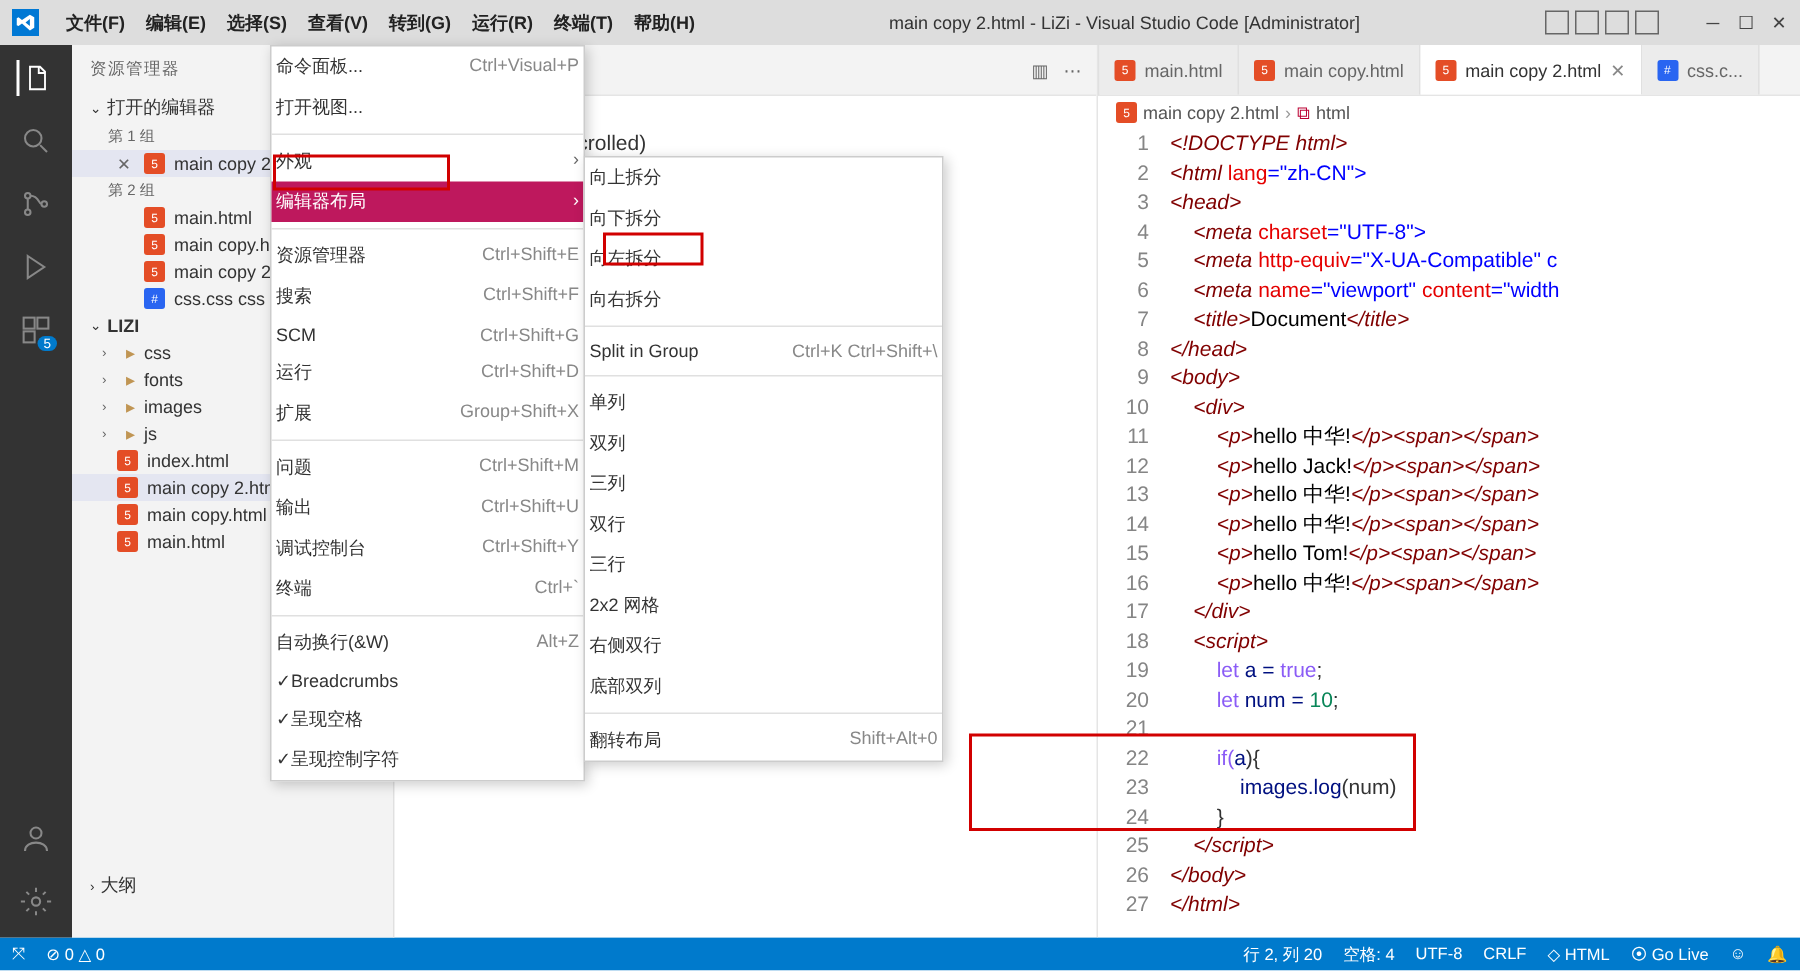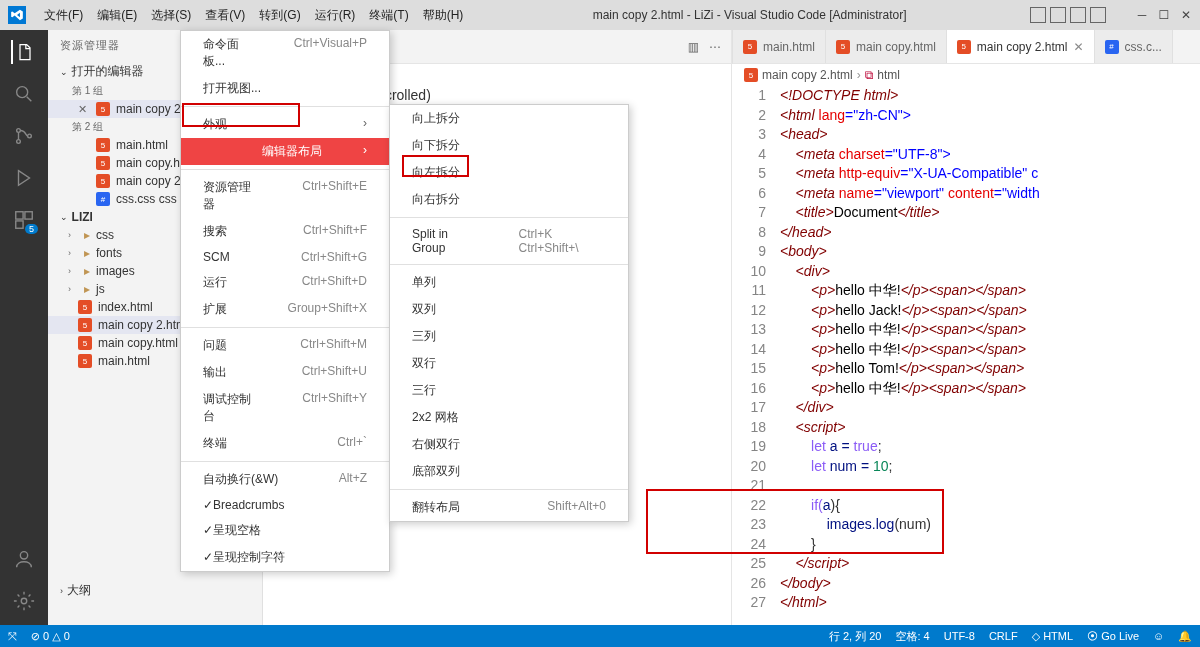--- a/index.html
+++ b/index.html
@@ -1,20 +1,20 @@
 <!DOCTYPE html>
 <html><head>
 <meta charset="utf-8">
 <style>
 * { margin:0; padding:0; box-sizing:border-box; font-family:"Segoe UI","Microsoft YaHei",sans-serif; }
 body { width:1200px; height:647px; background:#fff; overflow:hidden; font-size:12px; color:#333; position:relative; }
 .titlebar { height:30px; background:#ddd; display:flex; align-items:center; padding:0 8px; }
 .titlebar .vsicon { width:18px; height:18px; background:#0078d4; margin-right:12px; display:flex; align-items:center; justify-content:center; }
 .titlebar .vsicon svg{width:14px;height:14px;}
-.menus { display:flex; gap:2px; }
+.menus { display:flex; gap:2px;font-weight:bold; }
 .menus span { padding:4px 6px; color:#222; cursor:default; }
 .title-center { flex:1; text-align:center; color:#333; font-size:12px; }
 .winctrl { display:flex; gap:10px; align-items:center; color:#444; }
 .winctrl .layout-icons{display:flex;gap:4px;margin-right:20px;}
 .layout-icons span{width:16px;height:16px;border:1px solid #666;display:inline-block;}
 .winctrl .wc{width:12px;display:inline-block;text-align:center;}
 .main { display:flex; height:calc(100% - 30px - 22px); }
 .activity { width:48px; background:#333; display:flex; flex-direction:column; align-items:center; padding-top:10px; gap:18px; }
 .activity .ai { width:24px; height:24px; color:#888; display:flex; align-items:center; justify-content:center; }
 .activity .ai.active{ color:#fff; border-left:2px solid #fff; margin-left:-2px; padding-left:2px;}
@@ -51,22 +51,22 @@
 .minimap{position:absolute;top:56px;right:0;width:40px;height:120px;background:linear-gradient(#fce #fdd 30%, #ddf 60%, #fff);opacity:.4;}
 .tk-tag{color:#800000;font-style:italic;}
 .tk-attr{color:#e50000;}
 .tk-str{color:#0000ff;}
 .tk-kw{color:#8b5cf6;}
 .tk-var{color:#001080;}
 .tk-num{color:#098658;}
 .tk-txt{color:#000;}
 
 .vmenu{position:absolute;background:#fff;border:1px solid #ccc;box-shadow:2px 2px 8px rgba(0,0,0,.2);z-index:50;font-size:12px;}
-.vmenu .mi{padding:5px 22px;display:flex;justify-content:space-between;gap:41px;color:#333;}
-.vmenu .mi.hl{background:#ef4444;color:#fff;justify-content:flex-end;}
+.vmenu .mi{padding:5px 3px;display:flex;justify-content:space-between;gap:30px;color:#333;}
+.vmenu .mi.hl{background:#be185d;color:#fff;}
 .vmenu .sep{height:1px;background:#e0e0e0;margin:4px 0;}
 .vmenu .mi .sc{color:#888;}
 .vmenu .mi .arrow{color:#666;}
 .vmenu .mi.hl .arrow{color:#fff;}
 .vmenu .chk{width:14px;color:#333;}
 #menu1{left:180px;top:30px;width:210px;}
 #menu2{left:389px;top:104px;width:240px;}
 .red-box1{position:absolute;border:2px solid #d10000;left:182px;top:103px;width:118px;height:24px;z-index:60;pointer-events:none;}
 .red-box2{position:absolute;border:2px solid #d10000;left:402px;top:155px;width:67px;height:22px;z-index:60;pointer-events:none;}
 .red-box3{position:absolute;border:2px solid #d10000;left:646px;top:489px;width:298px;height:65px;z-index:60;pointer-events:none;}

